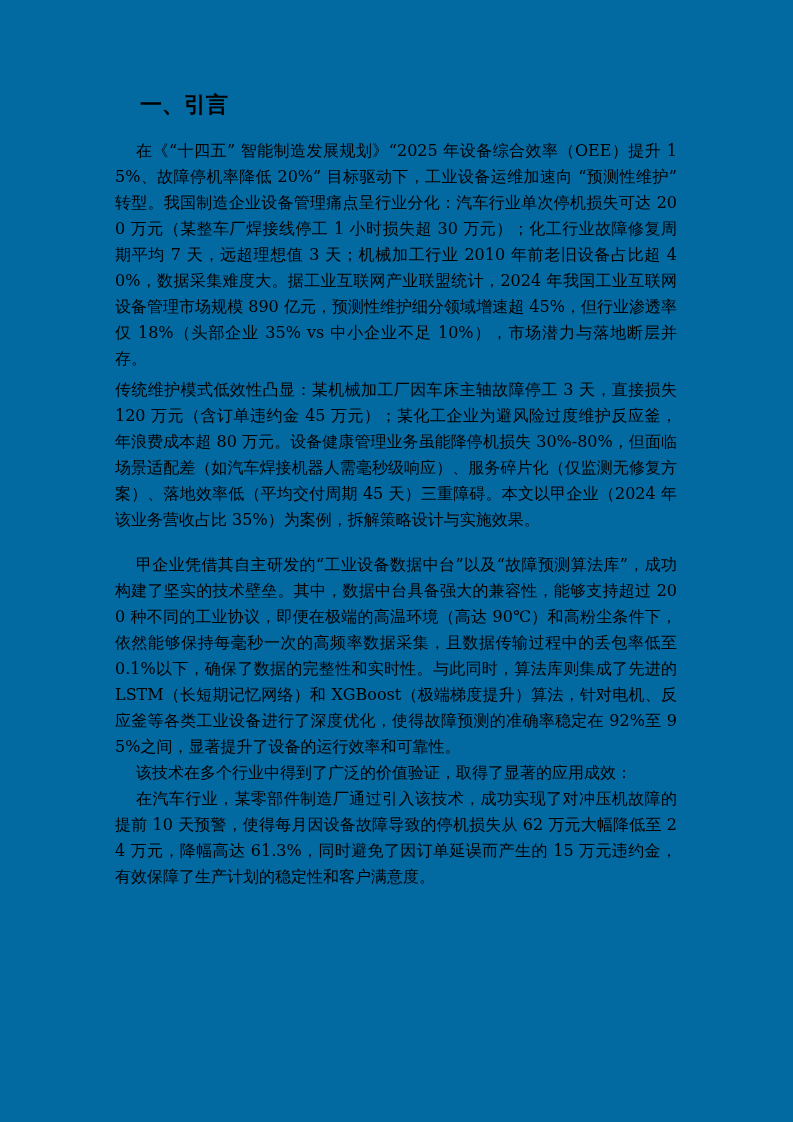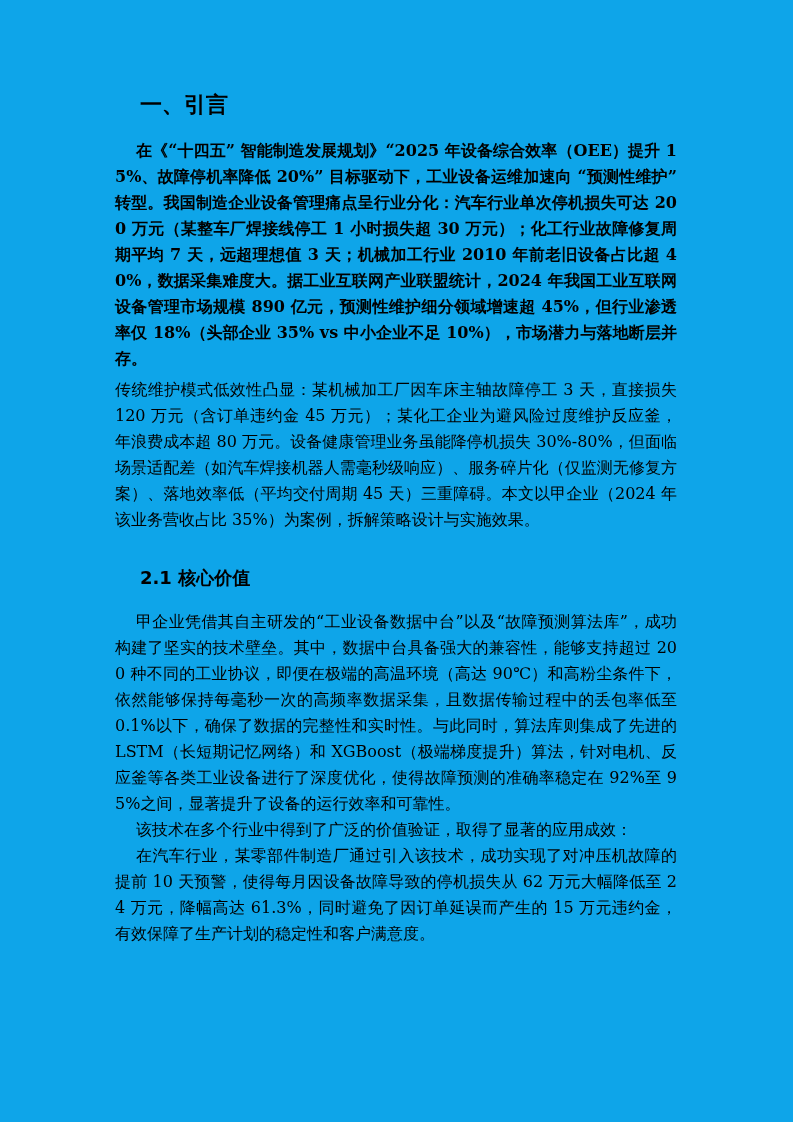--- a/index.html
+++ b/index.html
@@ -8,21 +8,21 @@
     width: 793px;
     height: 1122px;
     position: relative;
     overflow: hidden;
     font-family: "DejaVu Serif", "Liberation Serif", serif;
     color: #000000;
   }
   .page {
     position: absolute;
     inset: 0;
-    background: #0ea5e9;
+    background: #0369a1;
     padding: 0 116px 0 115px;
   }
   .heading-1 {
     font-family: "DejaVu Sans", "Liberation Sans", sans-serif;
     font-weight: bold;
     font-size: 22px;
     line-height: 30px;
     margin-left: 25px;
   }
   .heading-2 {
@@ -35,41 +35,40 @@
   p.body-text {
     font-size: 16px;
     line-height: 26px;
     text-align: justify;
     text-justify: inter-ideograph;
     word-break: break-all;
   }
   p.first-line-indent { text-indent: 21px; }
 
   #h1-intro   { margin-top: 90px; margin-bottom: 9px; }
-  #p-pain     { margin-top: 18px; font-weight: bold; }
+  #p-pain     { margin-top: 18px; }
   #p-trad     { margin-top: 5px; }
   #h1-biz     { margin-top: 27px; }
   #h2-core    { margin-top: 33px; }
   #p-tech     { margin-top: 19px; }
   #p-valid    { margin-top: 0; }
   #p-auto     { margin-top: 0; }
 </style>
 </head>
 <body>
 
 <div class="page">
 
   <h1 class="heading-1" id="h1-intro">一、引言</h1>
 
   <p class="body-text first-line-indent" id="p-pain">在《“十四五” 智能制造发展规划》“2025 年设备综合效率（OEE）提升 15%、故障停机率降低 20%” 目标驱动下，工业设备运维加速向 “预测性维护” 转型。我国制造企业设备管理痛点呈行业分化：汽车行业单次停机损失可达 200 万元（某整车厂焊接线停工 1 小时损失超 30 万元）；化工行业故障修复周期平均 7 天，远超理想值 3 天；机械加工行业 2010 年前老旧设备占比超 40%，数据采集难度大。据工业互联网产业联盟统计，2024 年我国工业互联网设备管理市场规模 890 亿元，预测性维护细分领域增速超 45%，但行业渗透率仅 18%（头部企业 35% vs 中小企业不足 10%），市场潜力与落地断层并存。</p>
 
   <p class="body-text" id="p-trad">传统维护模式低效性凸显：某机械加工厂因车床主轴故障停工 3 天，直接损失 120 万元（含订单违约金 45 万元）；某化工企业为避风险过度维护反应釜，年浪费成本超 80 万元。设备健康管理业务虽能降停机损失 30%-80%，但面临场景适配差（如汽车焊接机器人需毫秒级响应）、服务碎片化（仅监测无修复方案）、落地效率低（平均交付周期 45 天）三重障碍。本文以甲企业（2024 年该业务营收占比 35%）为案例，拆解策略设计与实施效果。</p>
 
 
-  <h2 class="heading-2" id="h2-core">2.1 核心价值</h2>
 
   <p class="body-text first-line-indent" id="p-tech">甲企业凭借其自主研发的“工业设备数据中台”以及“故障预测算法库”，成功构建了坚实的技术壁垒。其中，数据中台具备强大的兼容性，能够支持超过 200 种不同的工业协议，即便在极端的高温环境（高达 90℃）和高粉尘条件下，依然能够保持每毫秒一次的高频率数据采集，且数据传输过程中的丢包率低至 0.1%以下，确保了数据的完整性和实时性。与此同时，算法库则集成了先进的 LSTM（长短期记忆网络）和 XGBoost（极端梯度提升）算法，针对电机、反应釜等各类工业设备进行了深度优化，使得故障预测的准确率稳定在 92%至 95%之间，显著提升了设备的运行效率和可靠性。</p>
 
   <p class="body-text first-line-indent" id="p-valid">该技术在多个行业中得到了广泛的价值验证，取得了显著的应用成效：</p>
 
   <p class="body-text first-line-indent" id="p-auto">在汽车行业，某零部件制造厂通过引入该技术，成功实现了对冲压机故障的提前 10 天预警，使得每月因设备故障导致的停机损失从 62 万元大幅降低至 24 万元，降幅高达 61.3%，同时避免了因订单延误而产生的 15 万元违约金，有效保障了生产计划的稳定性和客户满意度。</p>
 
 </div>
 
 </body></html>

